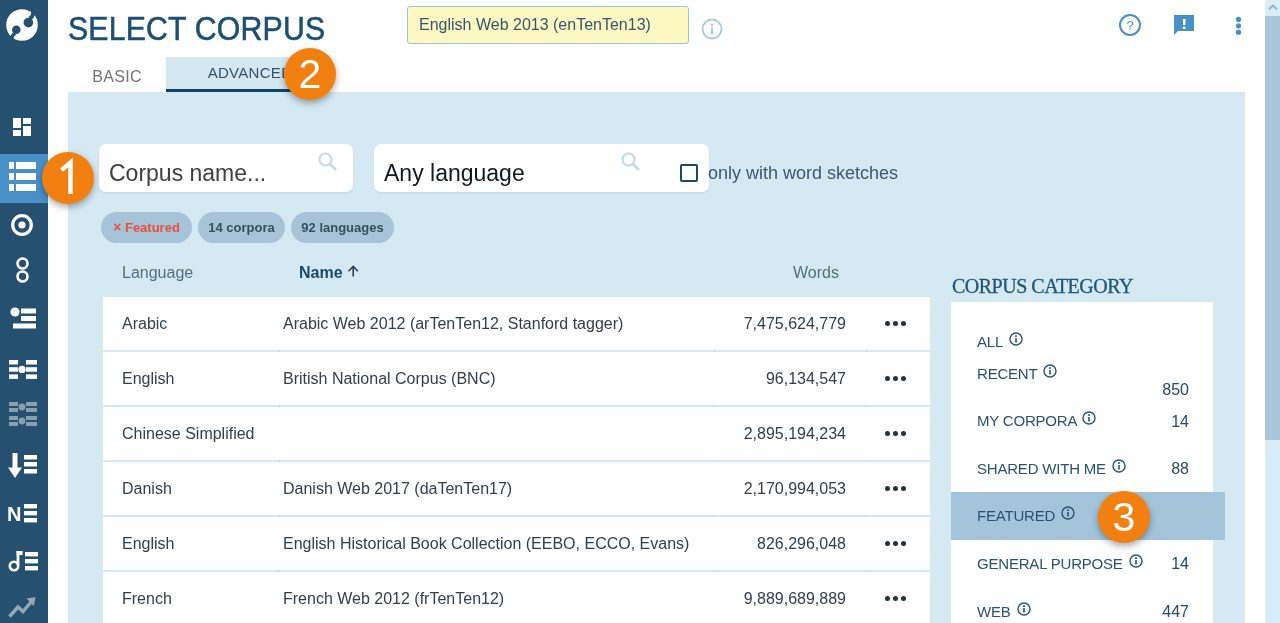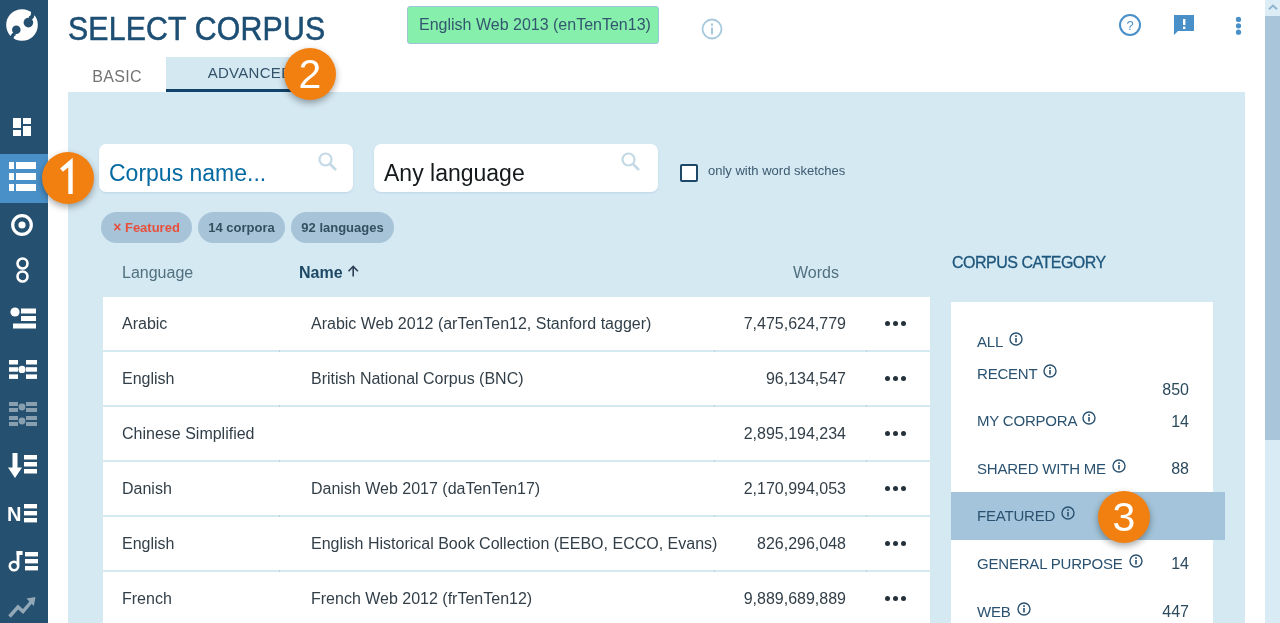--- a/index.html
+++ b/index.html
@@ -6,54 +6,54 @@
   html,body { width:1280px; height:623px; overflow:hidden; background:#fff;
     font-family:"Liberation Sans", sans-serif; }
   .abs { position:absolute; }
   
   #sidebar { position:absolute; left:0; top:0; width:48px; height:623px; background:#26506f; }
   #sel-item { position:absolute; left:0; top:154px; width:48px; height:49px; background:#4a90c8; }
   
   #title { position:absolute; left:68px; top:9px; font-size:34px; font-weight:normal;
     -webkit-text-stroke:0.6px #1d4f74; color:#1d4f74; letter-spacing:0.2px;
     transform:scaleX(0.89); transform-origin:0 0; }
-  #hdr-input { position:absolute; left:407px; top:6px; width:252px; height:38px;
-    border:1px solid #9dc5da; border-radius:3px; background:#86efac; color:#33576e;
+  #hdr-input { position:absolute; left:407px; top:6px; width:282px; height:38px;
+    border:1px solid #9dc5da; border-radius:3px; background:#fef9c3; color:#33576e;
     font-size:16px; line-height:36px; padding-left:11px; }
   
   #tab-basic { position:absolute; left:89px; top:62px; width:56px; height:30px;
     font-size:16px; color:#737373; text-align:center; line-height:30px; letter-spacing:0.3px;}
   #tab-adv { position:absolute; left:166px; top:57px; width:140px; height:35px;
     background:#d4e8f2; border-bottom:3px solid #12436a; font-size:15px; color:#34536b;
     text-align:center; line-height:31px; letter-spacing:0.3px;padding-left:28px; }
   
   #content { position:absolute; left:68px; top:92px; width:1177px; height:531px; background:#d5e9f3; }
   .input { position:absolute; background:#fff; border-radius:7px; height:48px; top:144px;
     font-size:23px; line-height:59px; padding-left:10px; box-shadow:0 1px 2px rgba(120,160,185,.25); }
-  #inp1 { left:99px; width:254px; color:#0369a1; }
-  #inp2 { left:374px; width:284px; color:#14191c; }
+  #inp1 { left:99px; width:254px; color:#404040; }
+  #inp2 { left:374px; width:335px; color:#14191c; }
   .mag { position:absolute; top:14px; }
   #cb { position:absolute; left:680px; top:164px; width:18px; height:18px; background:#fff;
     border:2.5px solid #1d4868; border-radius:2px; }
-  #cb-label { position:absolute; left:708px; top:163px; font-size:13px; color:#3c5a70; }
+  #cb-label { position:absolute; left:708px; top:163px; font-size:18px; color:#3c5a70; }
   .chip { position:absolute; top:212px; height:31px; border-radius:16px; background:#a6c3d8;
     font-size:13px; font-weight:bold; color:#33505f; line-height:31px; text-align:center; }
   #chip1 { left:101px; width:91px; color:#e8503c; }
   #chip2 { left:198px; width:87px; }
   #chip3 { left:291px; width:103px; }
   
   .th { position:absolute; top:264px; font-size:16px; color:#51707f; }
   .row { position:absolute; left:103px; width:827px; height:53px; background:#fff; }
   .row .lang { position:absolute; left:19px; top:0; line-height:53px; font-size:16px; color:#323f48; }
-  .row .name { position:absolute; left:208px; top:0; line-height:53px; font-size:16px; color:#323f48; }
+  .row .name { position:absolute; left:180px; top:0; line-height:53px; font-size:16px; color:#323f48; }
   .row .words { position:absolute; right:84px; top:0; line-height:53px; font-size:16px; color:#323f48; }
   .row .dots { position:absolute; left:782px; top:24px; width:22px; height:6px; }
   .row .dots i { position:absolute; top:0; width:5.2px; height:5.2px; border-radius:50%; background:#24313a; }
   
-  #cat-title { position:absolute; left:952px; top:254px; font-size:16px; color:#1e567c; letter-spacing:-0.5px; -webkit-text-stroke:0.3px #1e567c; }
+  #cat-title { position:absolute; left:952px; top:275px; font-size:20px; color:#1e567c; letter-spacing:-0.5px;font-family:Liberation Serif, serif; -webkit-text-stroke:0.3px #1e567c; }
   #cat-box { position:absolute; left:951px; top:302px; width:262px; height:333px; background:#fff; }
   .cat-row { position:absolute; left:0; width:262px; height:47.6px; }
   .cat-row .lbl { position:absolute; left:26px; top:0; line-height:48px; font-size:15px;
     color:#2a5270; letter-spacing:-0.2px; }
   .cat-row .num { position:absolute; right:24px; top:0; line-height:48px; font-size:16px; color:#2b4a5e;margin-top:48px; }
   .cat-hl { background:#a3c4da; }
   
   #sb-track { position:absolute; left:1265px; top:0; width:15px; height:623px; background:#d9ebf4; }
   #sb-btn { position:absolute; left:1265px; top:0; width:15px; height:16px; background:#dcedf6; }
   #sb-thumb { position:absolute; left:1265px; top:16px; width:15px; height:424px; background:#a8c5d9; }

